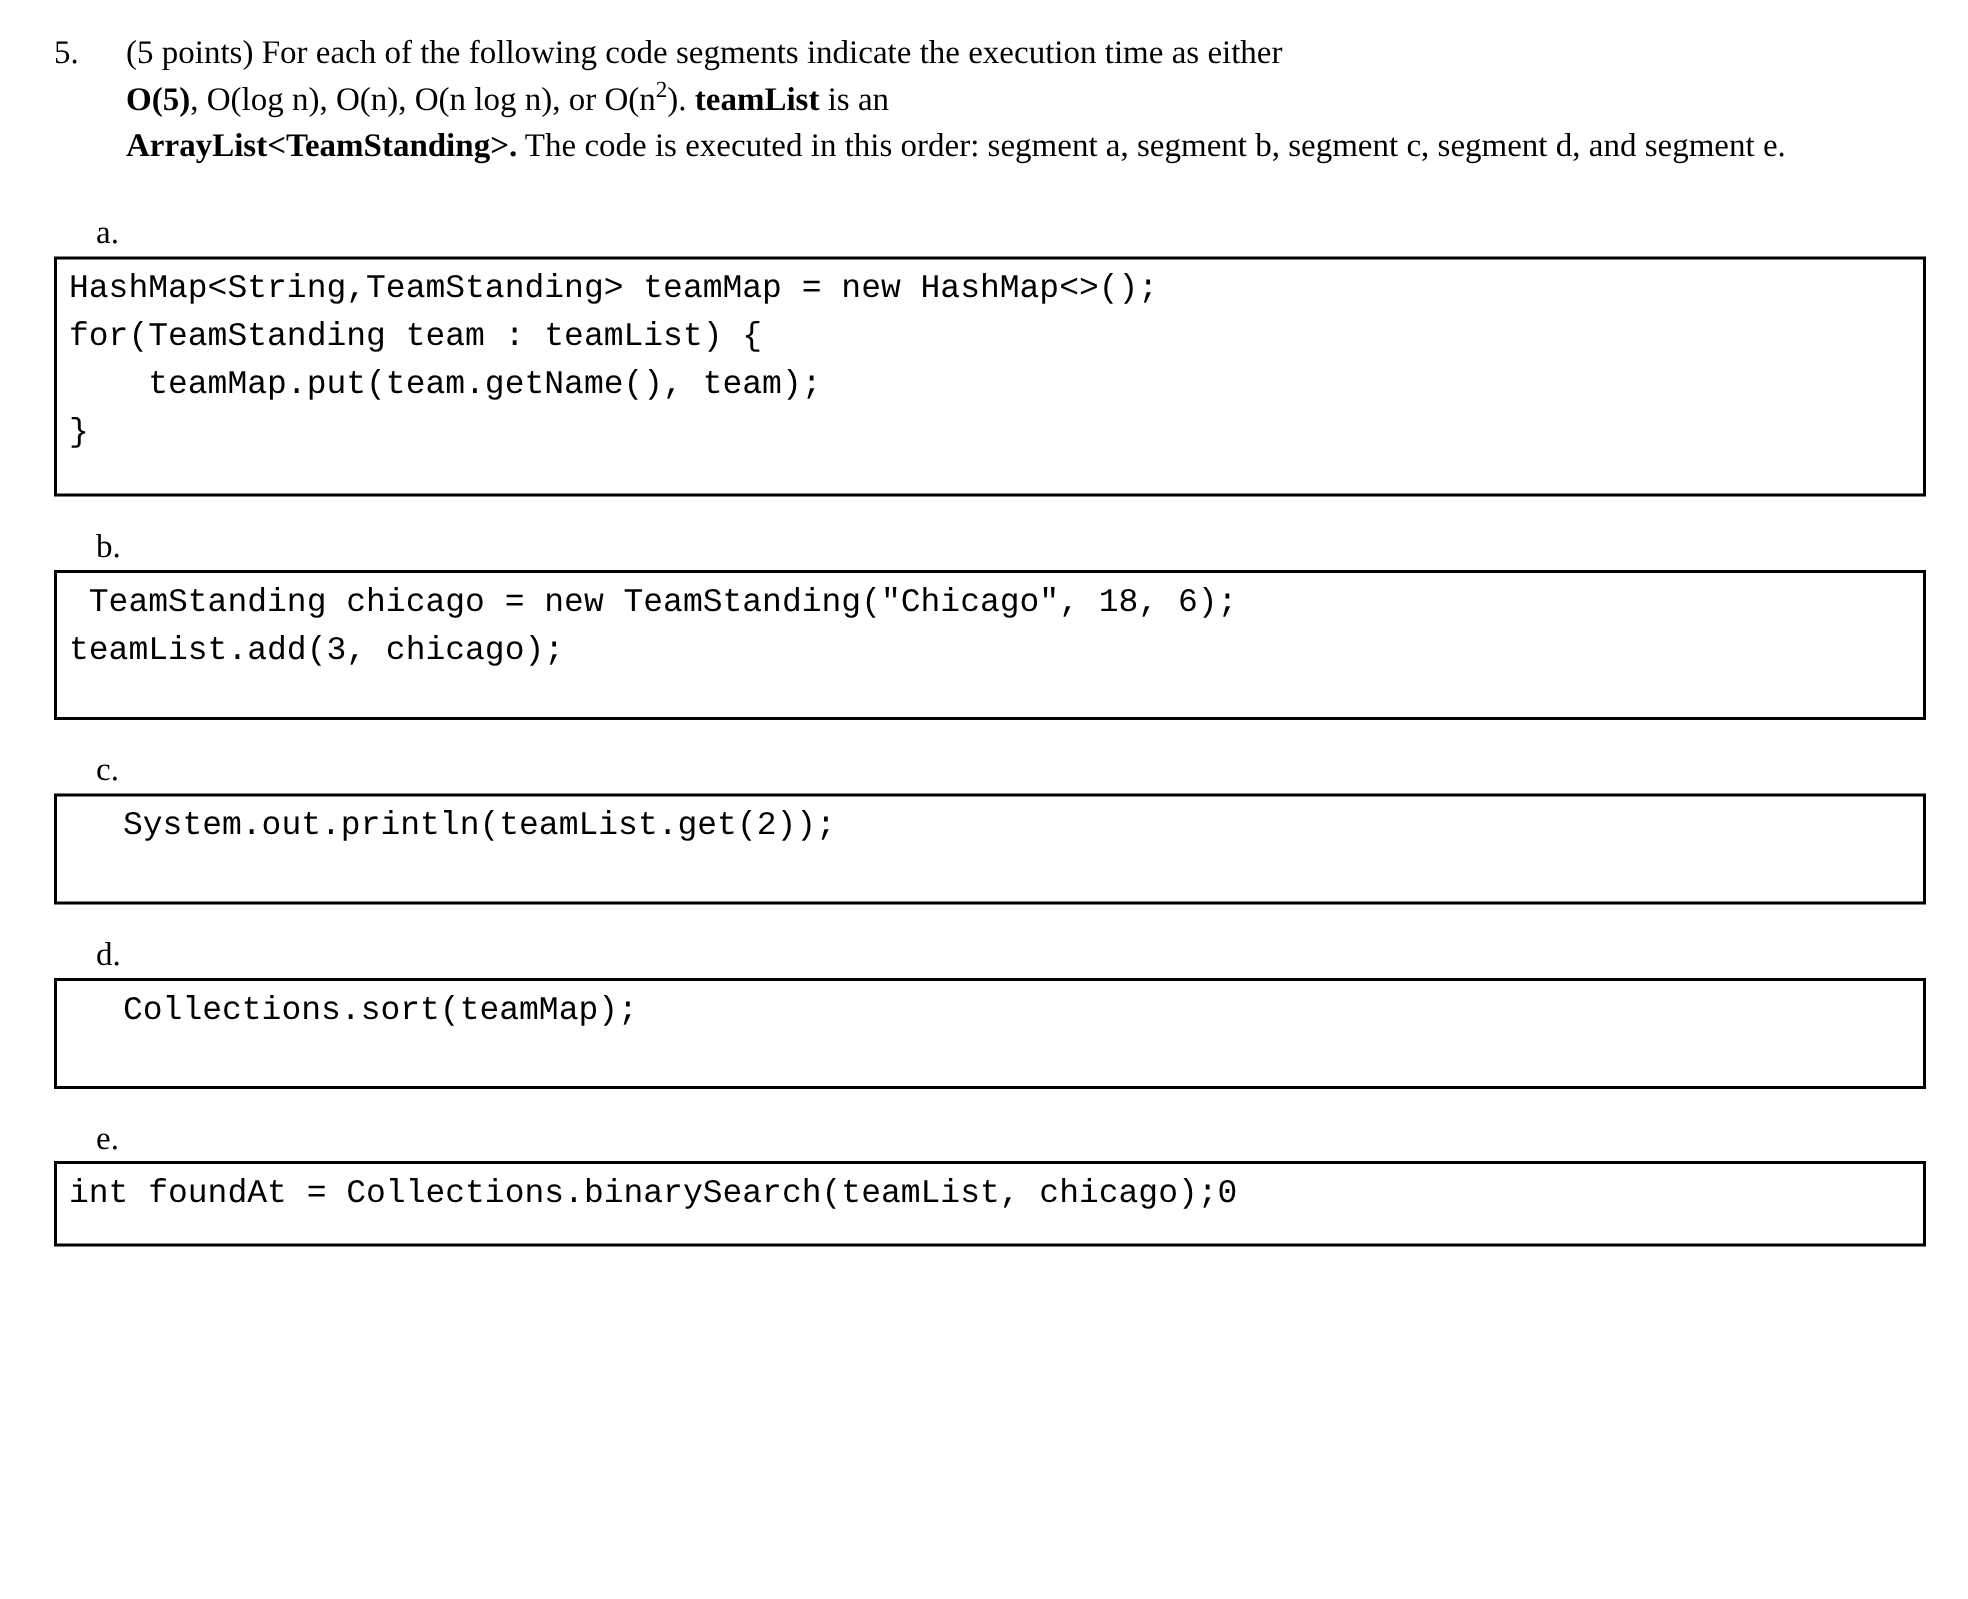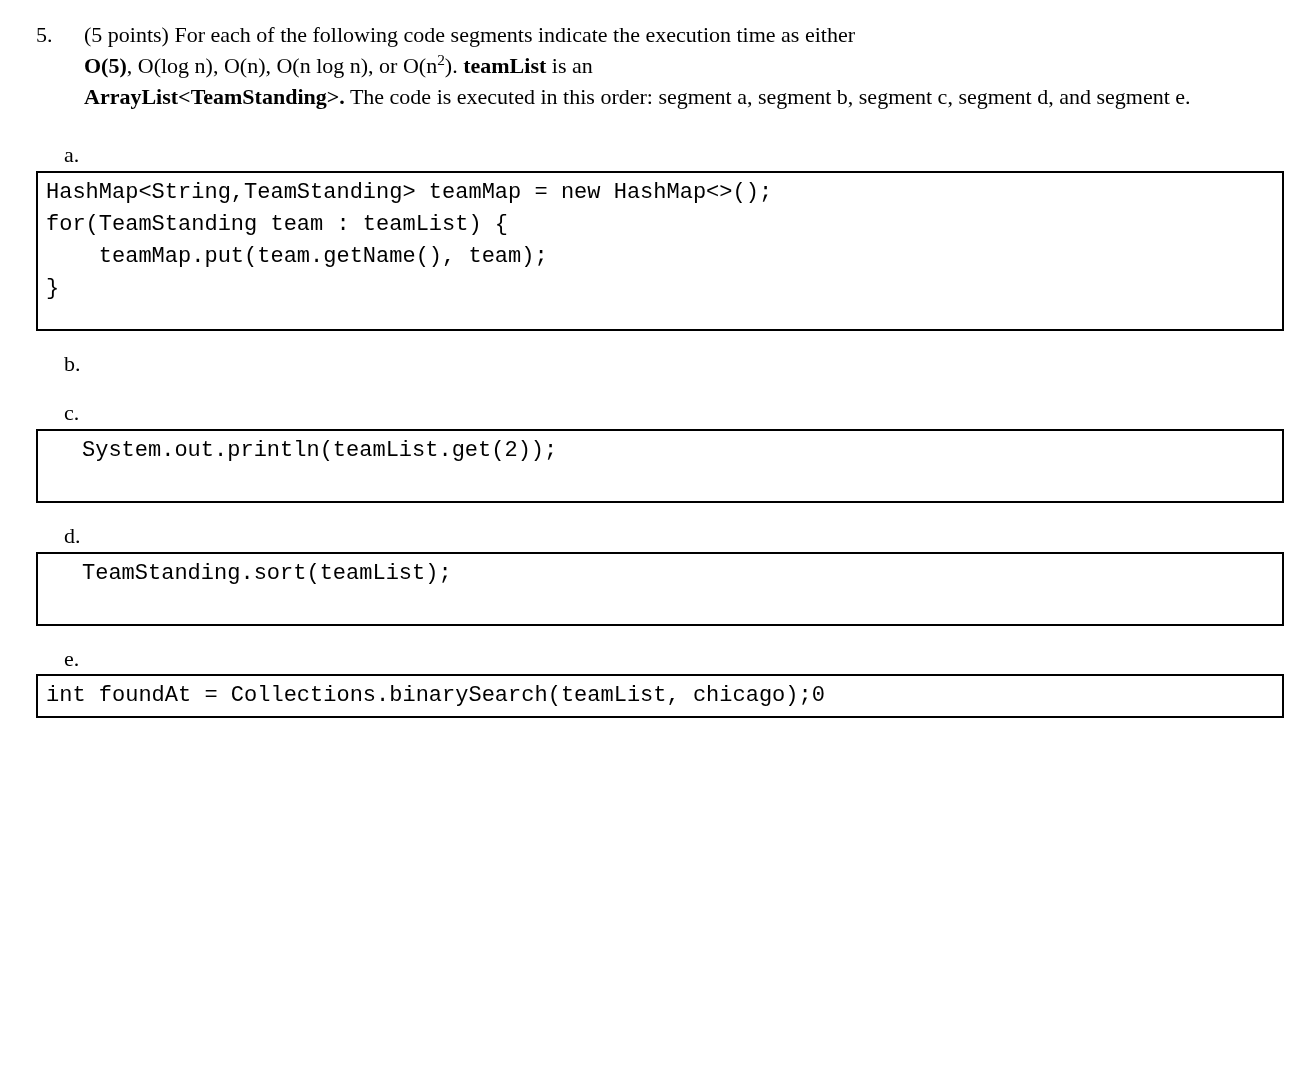--- a/index.html
+++ b/index.html
@@ -61,21 +61,21 @@
     }
     .code-box.medium {
       min-height: 100px;
     }
     .code-box.short {
       min-height: 74px;
       padding-left: 44px;
     }
     .code-box.tiny {
       min-height: 40px;
-      padding-bottom: 4px;
+      padding-bottom: 17px;
     }
     .indent-wrap {
       padding-left: 40px;
     }
   </style>
 </head>
 <body>
 
 <div class="question-header">
   <div class="question-number">5.</div>
@@ -89,28 +89,30 @@
 <div class="segment">
   <div class="segment-label">a.</div>
   <div class="code-box tall">HashMap&lt;String,TeamStanding&gt; teamMap = new HashMap&lt;&gt;();
 for(TeamStanding team : teamList) {
     teamMap.put(team.getName(), team);
 }</div>
 </div>
 
 <div class="segment">
   <div class="segment-label">b.</div>
+  <div class="code-box medium"> TeamStanding chicago = new TeamStanding("Chicago", 18, 6);
+teamList.add(3, chicago);</div>
 </div>
 
 <div class="segment">
   <div class="segment-label">c.</div>
   <div class="code-box short">System.out.println(teamList.get(2));</div>
 </div>
 
 <div class="segment">
   <div class="segment-label">d.</div>
-  <div class="code-box short">TeamStanding.sort(teamList);</div>
+  <div class="code-box short">Collections.sort(teamMap);</div>
 </div>
 
 <div class="segment">
   <div class="segment-label">e.</div>
   <div class="code-box tiny">int foundAt = Collections.binarySearch(teamList, chicago);0</div>
 </div>
 
 </body></html>

